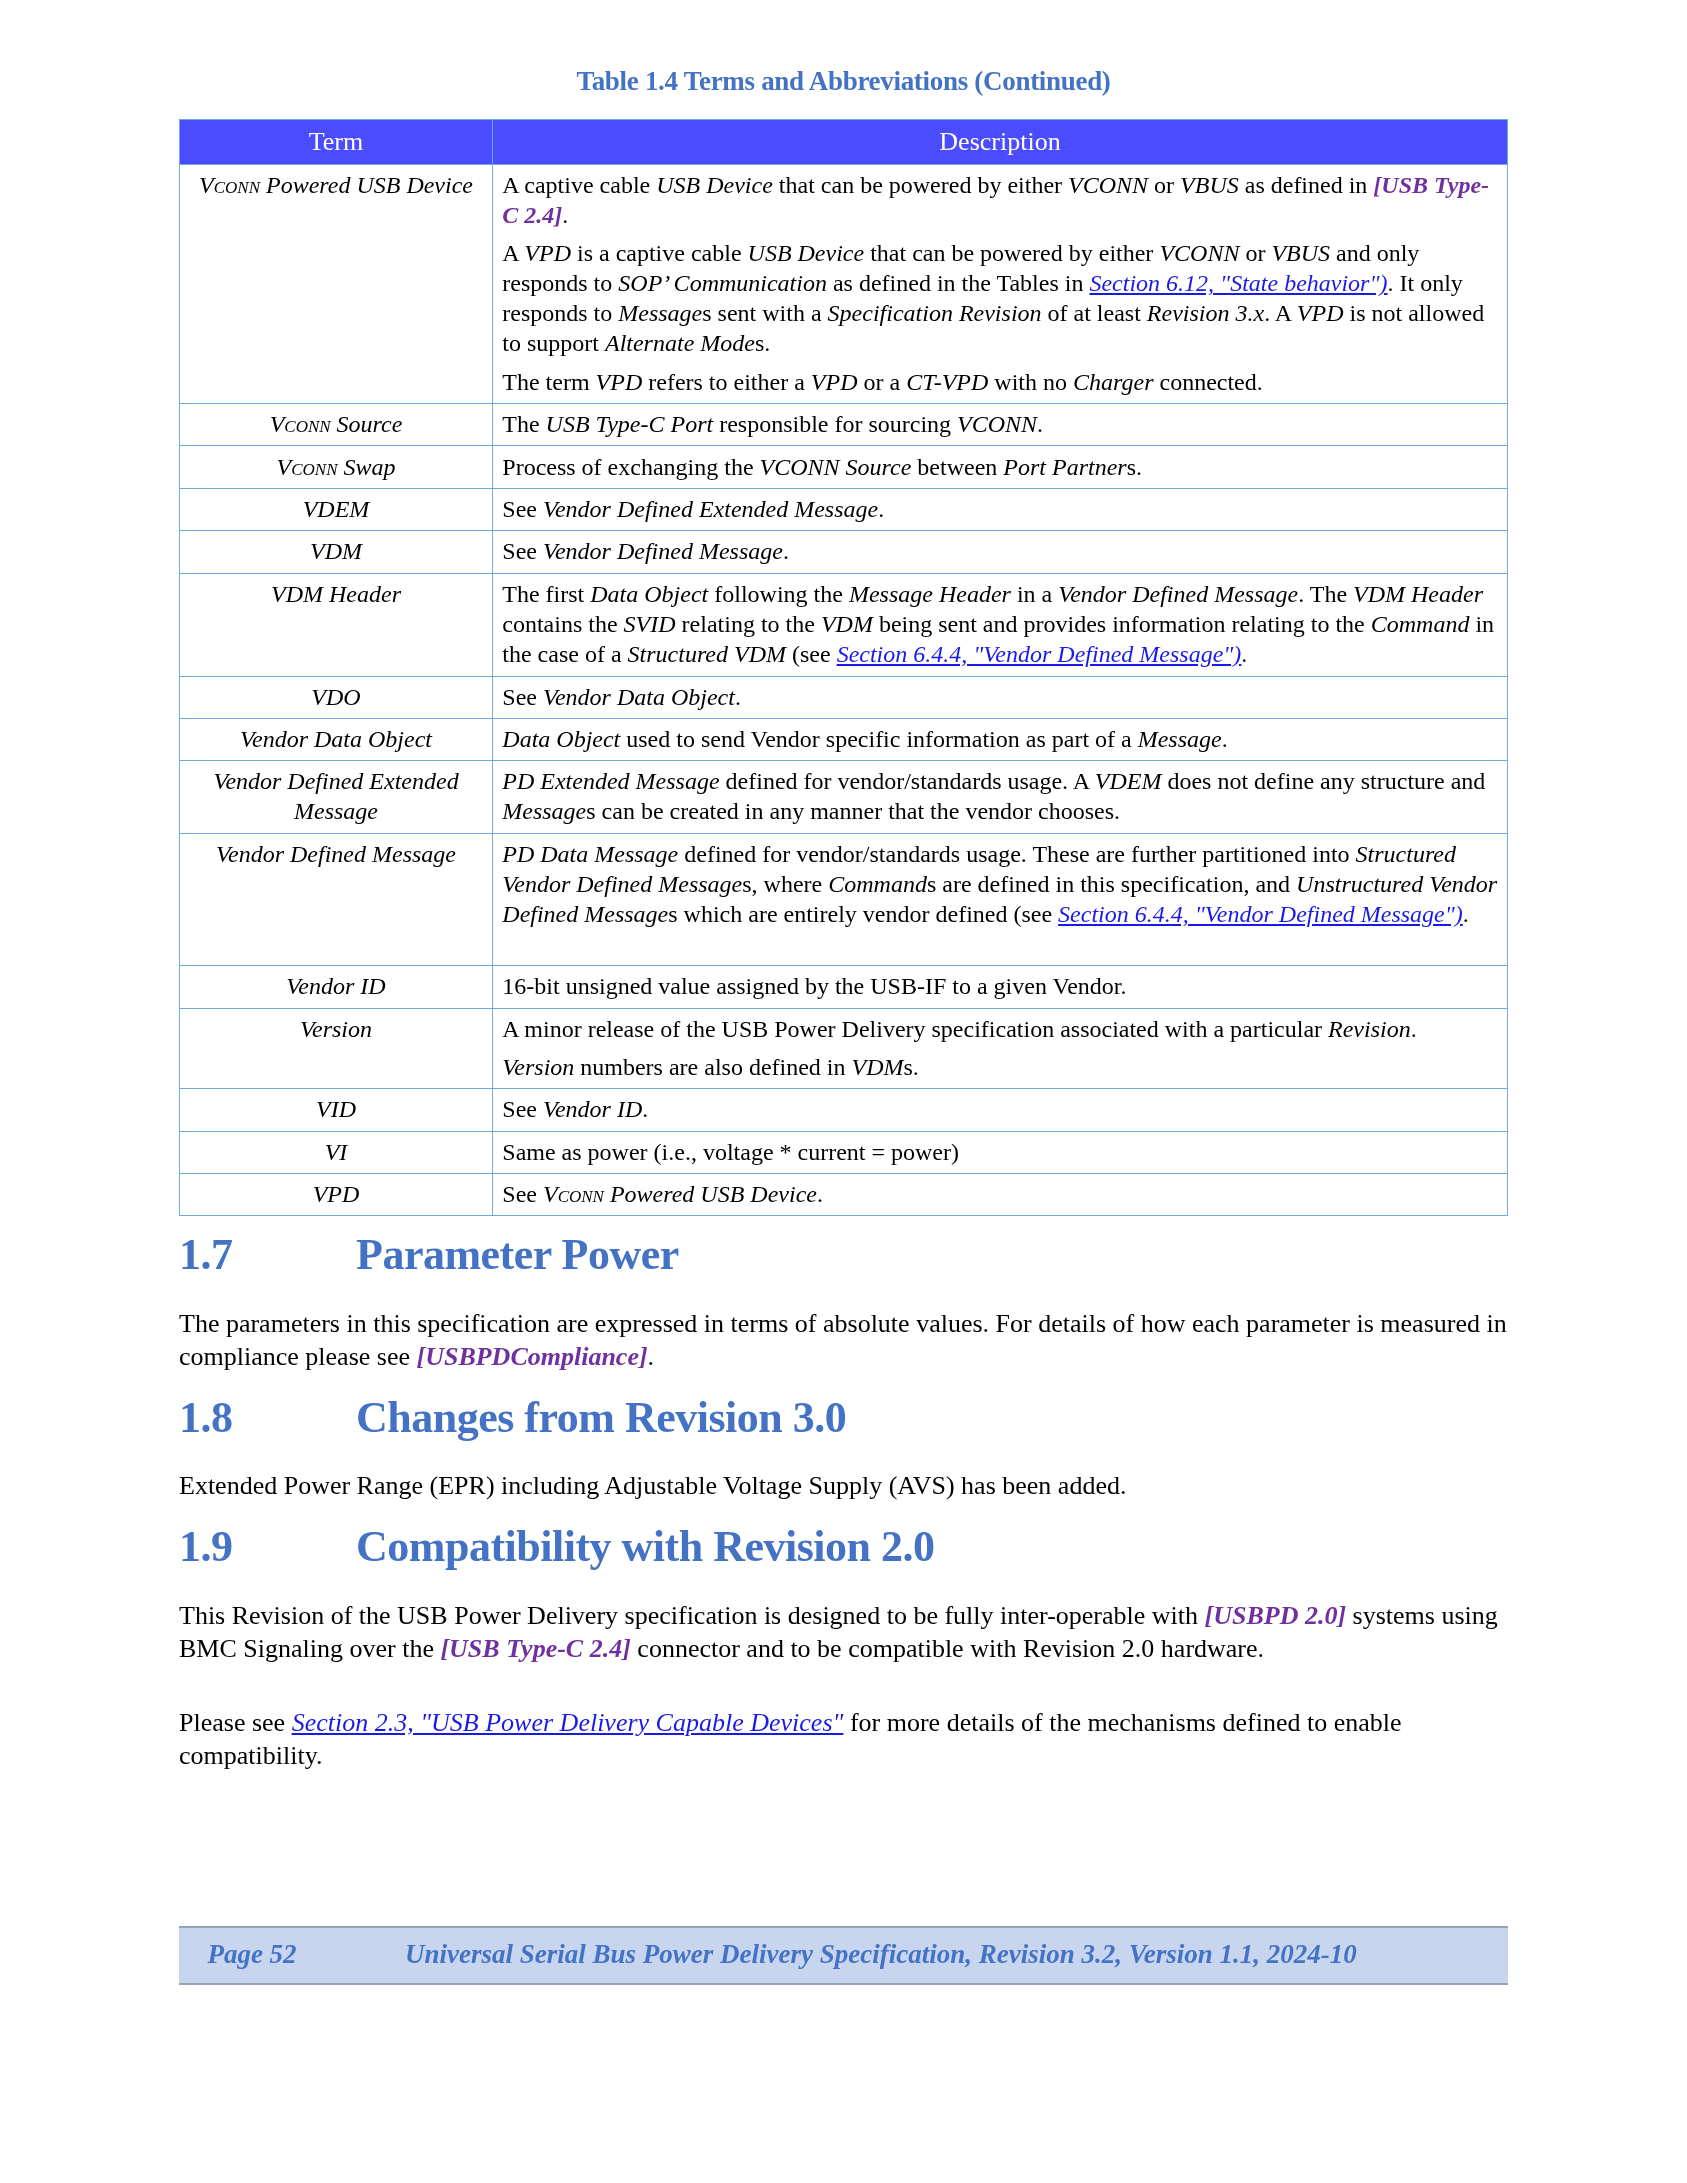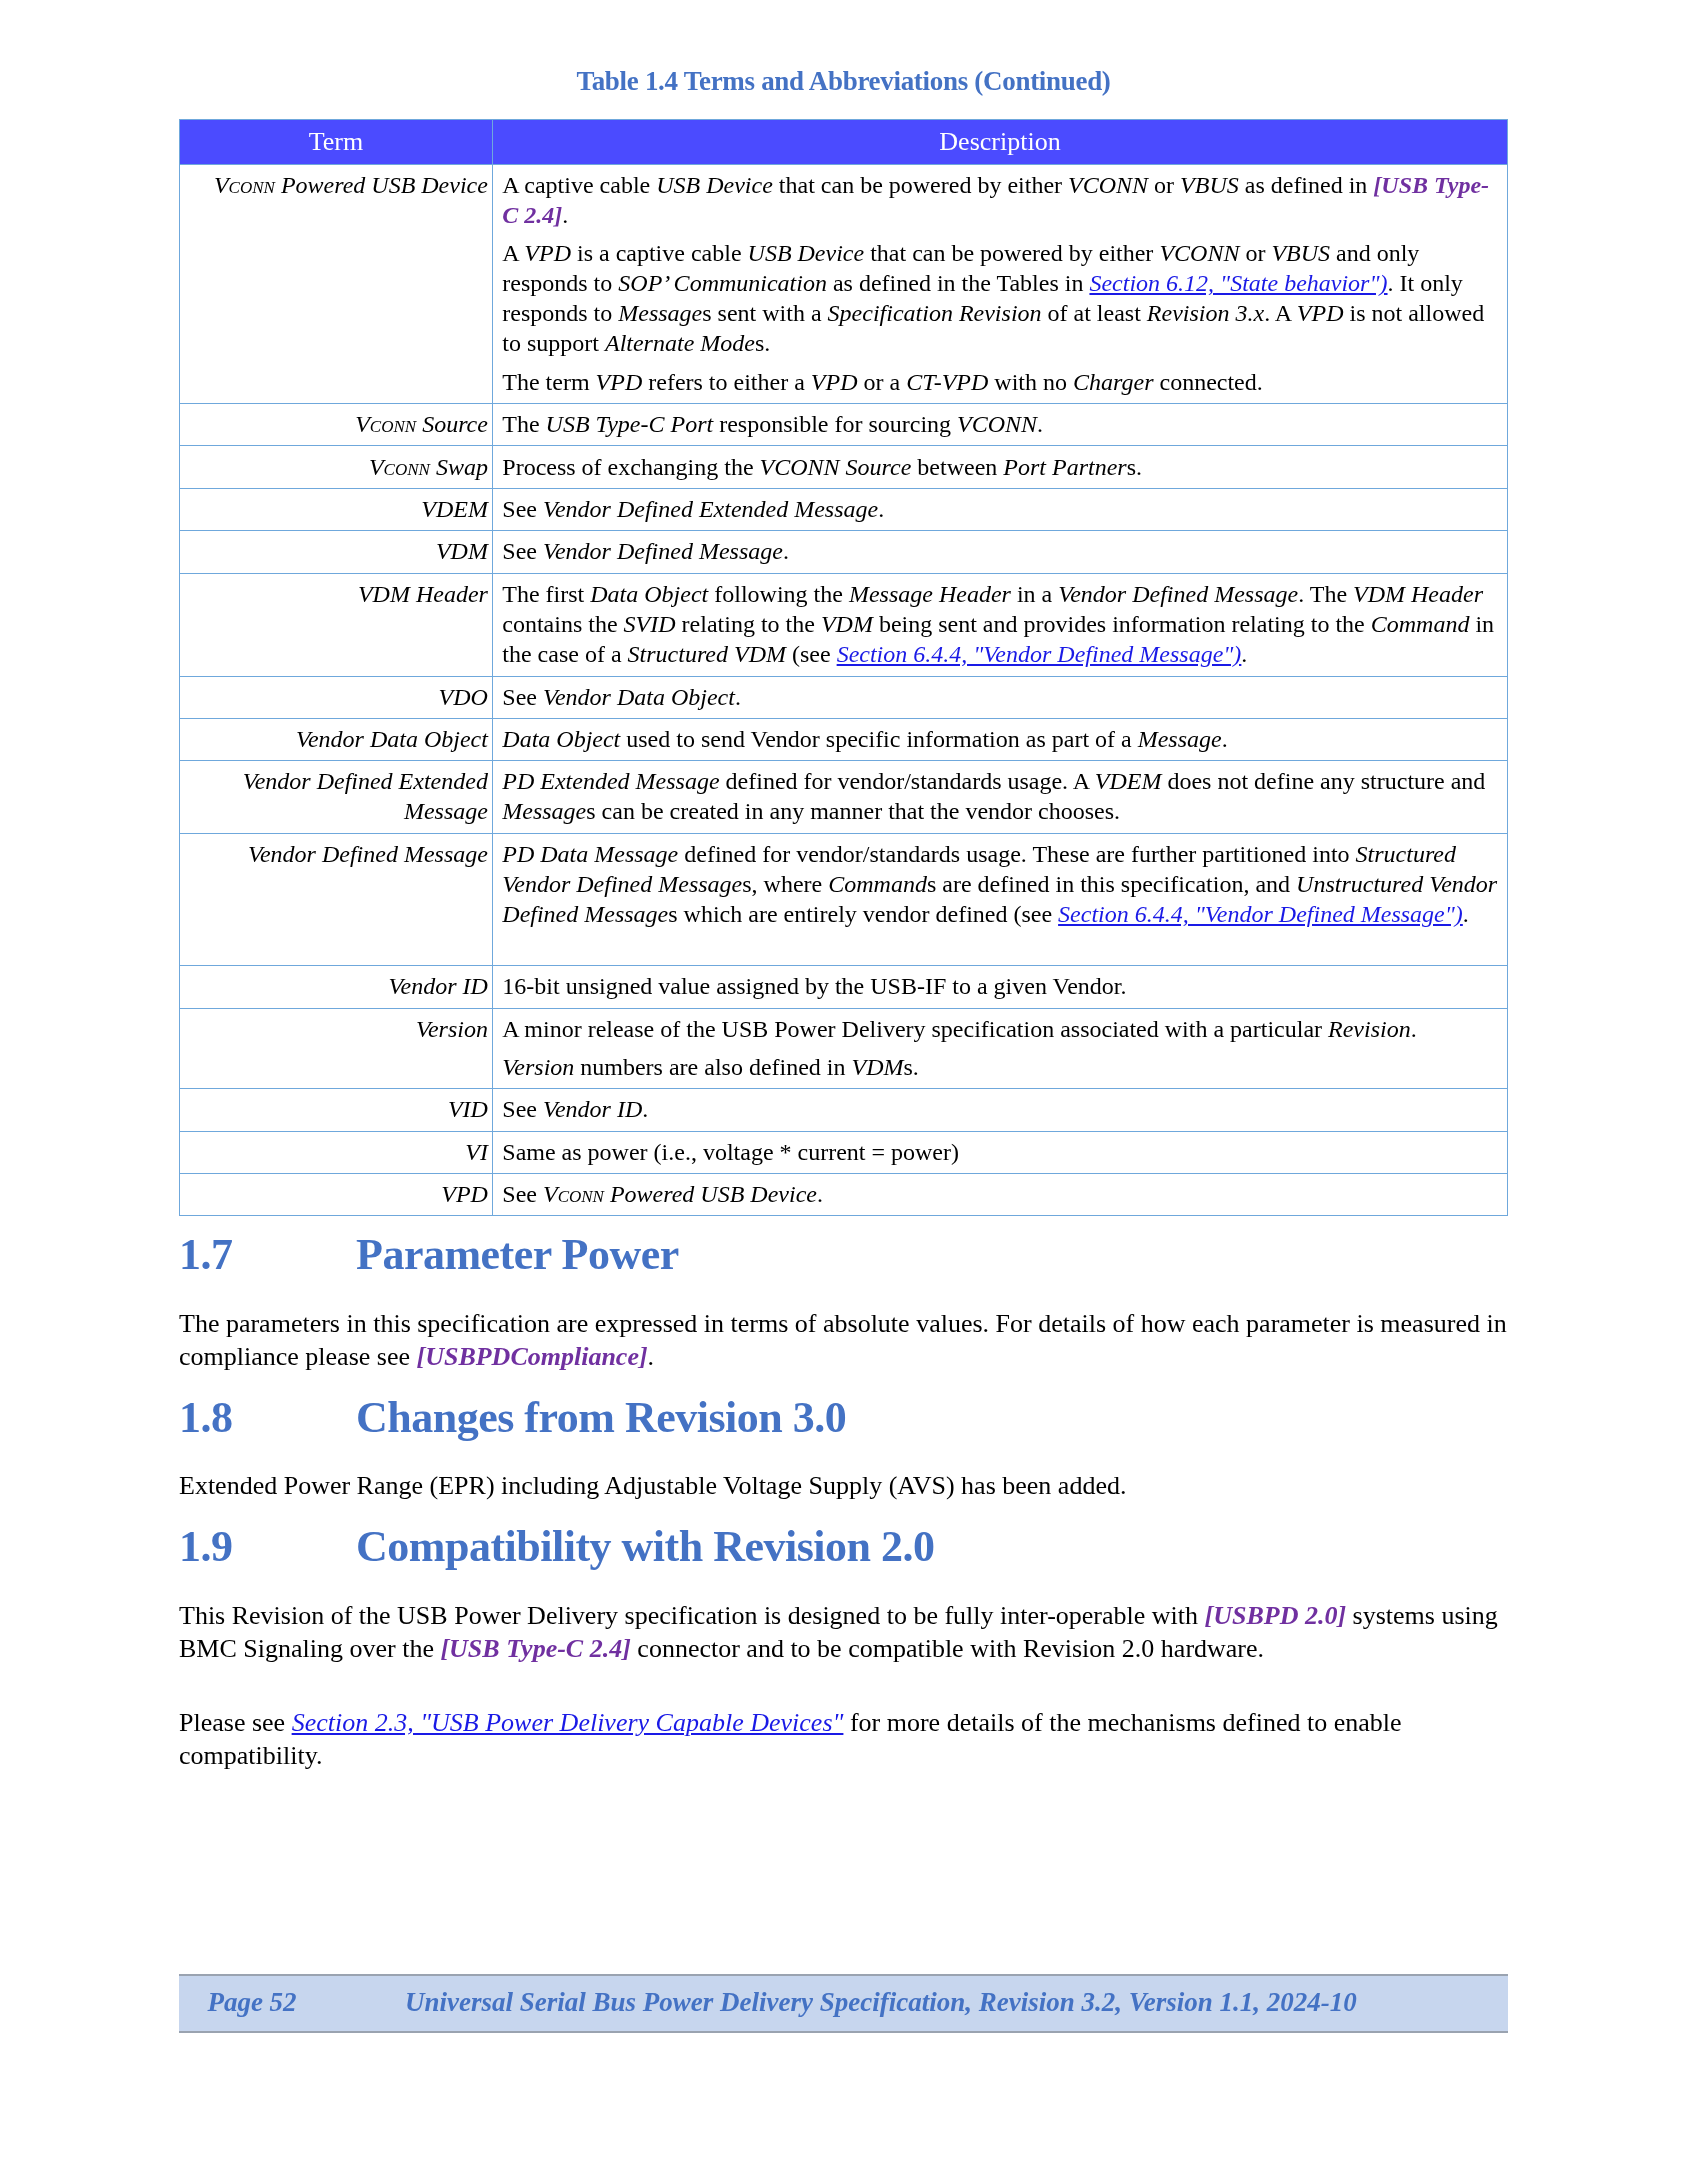--- a/index.html
+++ b/index.html
@@ -4,31 +4,31 @@
 <style>
   html, body { margin: 0; padding: 0; background: #ffffff; }
   body { width: 1687px; height: 2183px; position: relative; overflow: hidden;
          font-family: "Liberation Serif", "DejaVu Serif", serif; color: #000; }
   .caption { position: absolute; left: 0; width: 1687px; top: 66px; text-align: center;
              font-size: 27px; font-weight: bold; color: #4472C4; font-family: "Liberation Serif", serif; letter-spacing: -0.3px; }
   table.terms { position: absolute; left: 179px; top: 119px; width: 1329px; border-collapse: collapse; table-layout: fixed; }
   table.terms th { background: #4B4BFF; color: #fff; font-weight: normal; font-size: 26px; height: 44px;
                    border: 1.6px solid #6FA8DC; text-align: center; vertical-align: middle; padding: 0; }
   table.terms td { border: 1.6px solid #6FA8DC; vertical-align: top; font-size: 24px; line-height: 30px; padding: 5.2px 9.3px 6.2px 9.3px; }
-  table.terms td.term { text-align: right; font-style: italic; padding-left: 4.1px; padding-right: 4.1px; }
+  table.terms td.term { text-align: center; font-style: italic; padding-left: 4.1px; padding-right: 4.1px; }
   td.desc p { margin: 0; }
   td.desc p + p { margin-top: 8.3px; }
   .i { font-style: italic; }
   .sc { font-style: italic; font-variant: small-caps; }
   .ref { color: #7030A0; font-weight: bold; font-style: italic; }
   .lnk { color: #1A1AE6; font-style: italic; text-decoration: underline; }
   .heading { position: absolute; left: 179px; font-size: 44px; font-weight: bold; color: #4472C4; letter-spacing: -0.5px; }
   .heading .num { display: inline-block; width: 177px; }
   .para { position: absolute; left: 179px; width: 1331px; font-size: 26px; line-height: 33px; }
-  .footer { position: absolute; left: 179px; top: 1974px; width: 1329px; height: 59px; background: #C7D6EE;
+  .footer { position: absolute; left: 179px; top: 1926px; width: 1329px; height: 59px; background: #C7D6EE;
             border-top: 2.1px solid #9AA3B0; border-bottom: 2.1px solid #9AA3B0; box-sizing: border-box; }
   .footer span { position: absolute; top: 11.4px; font-size: 27px; font-weight: bold; font-style: italic; color: #4472C4; }
 </style>
 </head>
 <body>
 
 <div class="caption">Table 1.4  Terms and Abbreviations (Continued)</div>
 
 <table class="terms">
   <colgroup>

